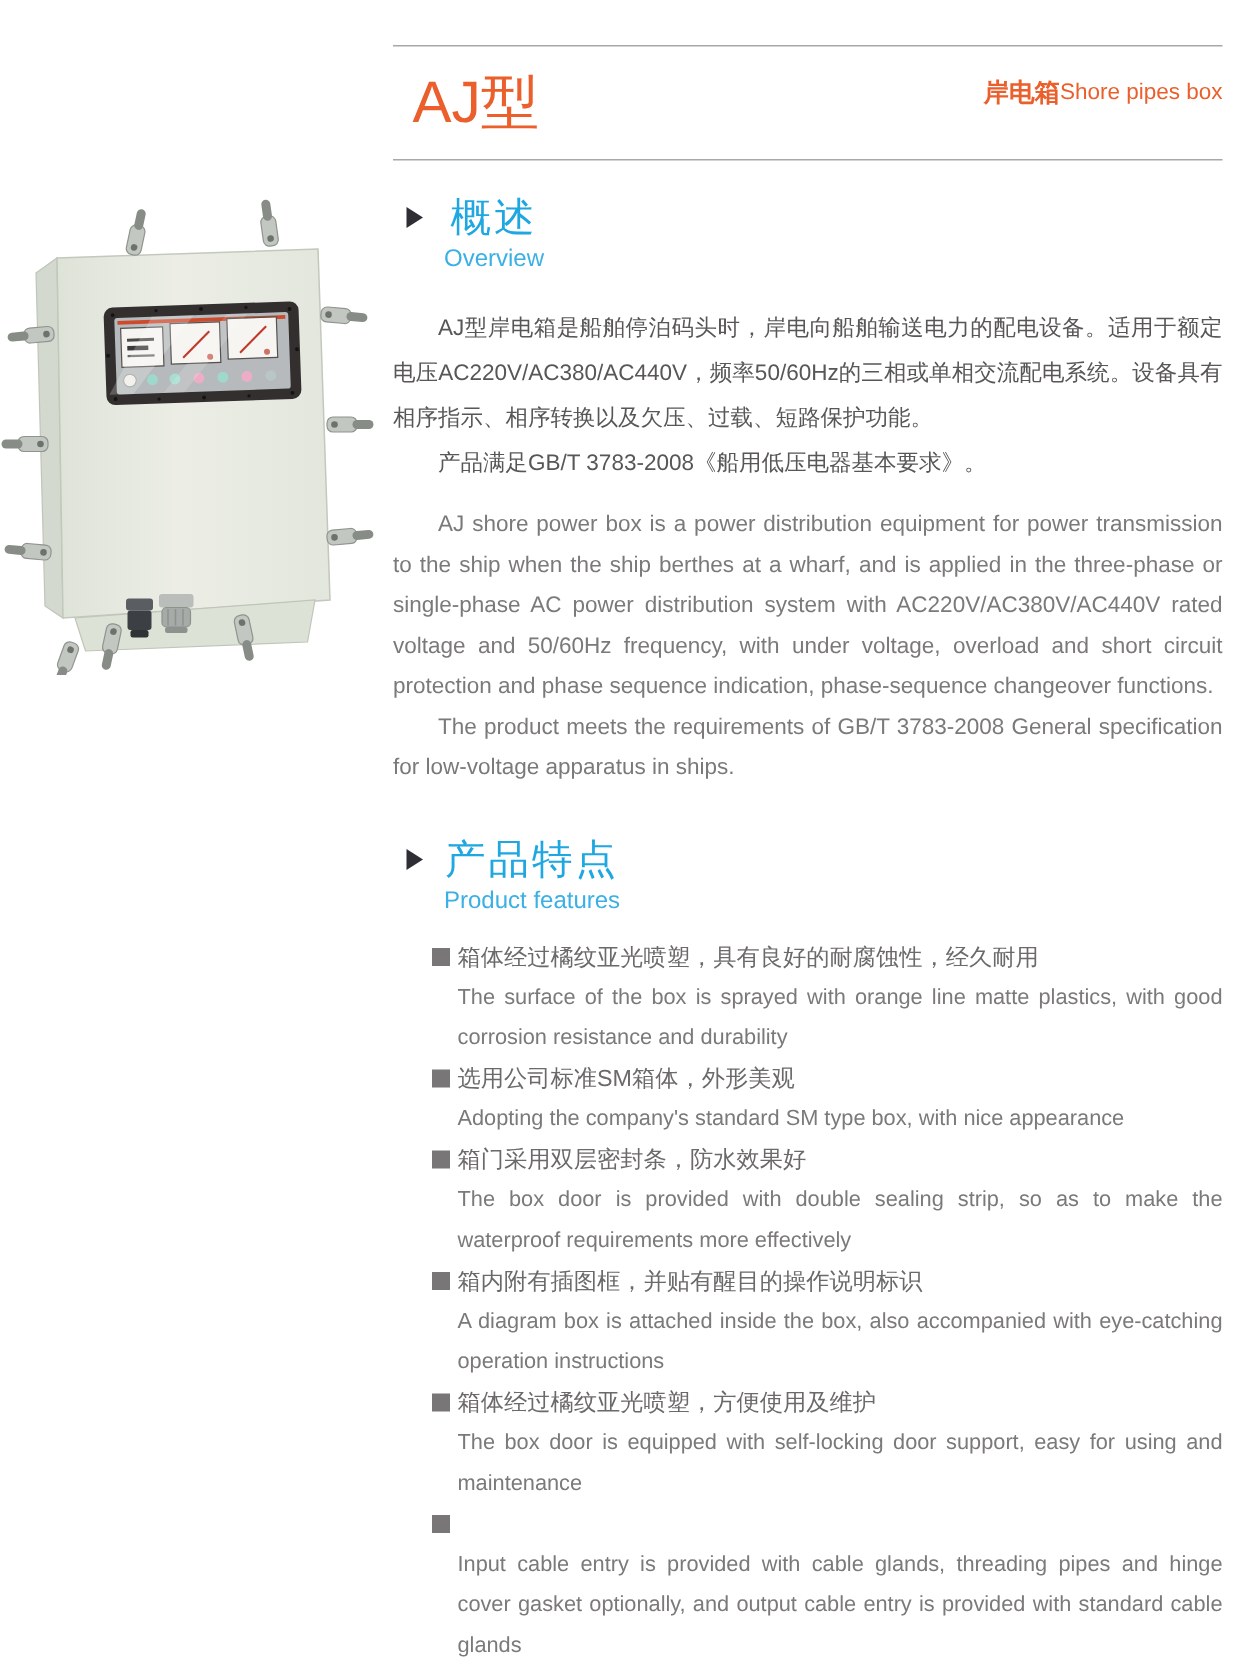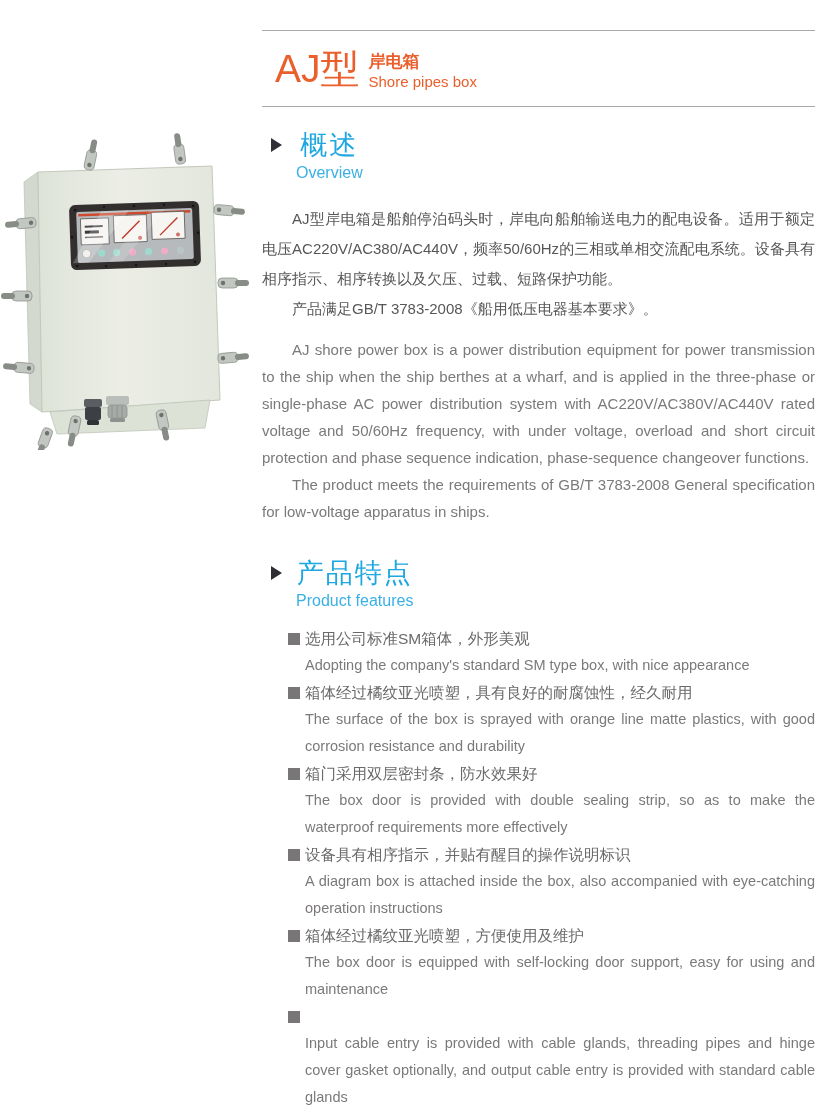--- a/index.html
+++ b/index.html
@@ -21,23 +21,23 @@
   .page{position:relative; width:830px; height:1118px; background:#fff;}
 
   
   .product-figure{position:absolute; left:0; top:128px; width:262px; height:322px;}
 
   
   .right-col{position:absolute; left:262px; top:0; width:553px;}
   .rule{border-top:1px solid var(--divider-gray); height:0;}
   .rule-top{margin-top:30px;}
 
-  .product-header{display:flex; align-items:flex-start; gap:9px; padding:16px 0 15px 13px;}
+  .product-header{display:flex; align-items:flex-start; gap:9px; padding:16px 0 15px 13px;justify-content:space-between;}
   .model{font-size:39px; line-height:44px; color:var(--accent-orange); font-weight:400; letter-spacing:0;}
-  .subtitle{display:flex; flex-direction:column; margin-top:5px;}
+  .subtitle{display:flex; flex-direction:row; margin-top:5px;}
   .subtitle-cn{font-size:17px; line-height:20px; font-weight:bold; color:var(--accent-orange);}
   .subtitle-en{font-size:15px; line-height:19px; color:var(--accent-orange);}
 
   .section-heading{display:flex; gap:14px; padding-left:9px;}
   .overview-heading{margin-top:23px;}
   .features-heading{margin-top:33px;}
   .tri-icon{width:0; height:0; border-left:11px solid var(--marker-dark);
     border-top:7px solid transparent; border-bottom:7px solid transparent; margin-top:8px;}
   .h-cn{font-size:27px; line-height:30px; font-weight:400; letter-spacing:2px; color:var(--accent-blue);text-align:center;}
   .h-en{font-size:16px; line-height:20px; color:var(--accent-blue-light); margin-top:3px;}
@@ -188,43 +188,43 @@
         <div>
           <div class="h-cn">产品特点</div>
           <div class="h-en">Product features</div>
         </div>
       </div>
 
       <div class="feature-list">
 
           <div class="feature">
             <div class="f-cn">
+              <span class="bullet-icon"></span><span>箱体经过橘纹亚光喷塑，具有良好的耐腐蚀性，经久耐用</span>
+            </div>
+            <div class="f-en">The surface of the box is sprayed with orange line matte plastics, with good corrosion resistance and durability</div>
+          </div>
+
+          <div class="feature">
+            <div class="f-cn">
               <span class="bullet-icon"></span><span>选用公司标准SM箱体，外形美观</span>
             </div>
             <div class="f-en">Adopting the company's standard SM type box, with nice appearance</div>
           </div>
 
           <div class="feature">
             <div class="f-cn">
-              <span class="bullet-icon"></span><span>箱体经过橘纹亚光喷塑，具有良好的耐腐蚀性，经久耐用</span>
-            </div>
-            <div class="f-en">The surface of the box is sprayed with orange line matte plastics, with good corrosion resistance and durability</div>
-          </div>
-
-          <div class="feature">
-            <div class="f-cn">
               <span class="bullet-icon"></span><span>箱门采用双层密封条，防水效果好</span>
             </div>
             <div class="f-en">The box door is provided with double sealing strip, so as to make the waterproof requirements more effectively</div>
           </div>
 
 
           <div class="feature">
             <div class="f-cn">
-              <span class="bullet-icon"></span><span>设备具有相序指示，并贴有醒目的操作说明标识</span>
+              <span class="bullet-icon"></span><span>箱内附有插图框，并贴有醒目的操作说明标识</span>
             </div>
             <div class="f-en">A diagram box is attached inside the box, also accompanied with eye-catching operation instructions</div>
           </div>
 
           <div class="feature">
             <div class="f-cn">
               <span class="bullet-icon"></span><span>箱体经过橘纹亚光喷塑，方便使用及维护</span>
             </div>
             <div class="f-en">The box door is equipped with self-locking door support, easy for using and maintenance</div>
           </div>

